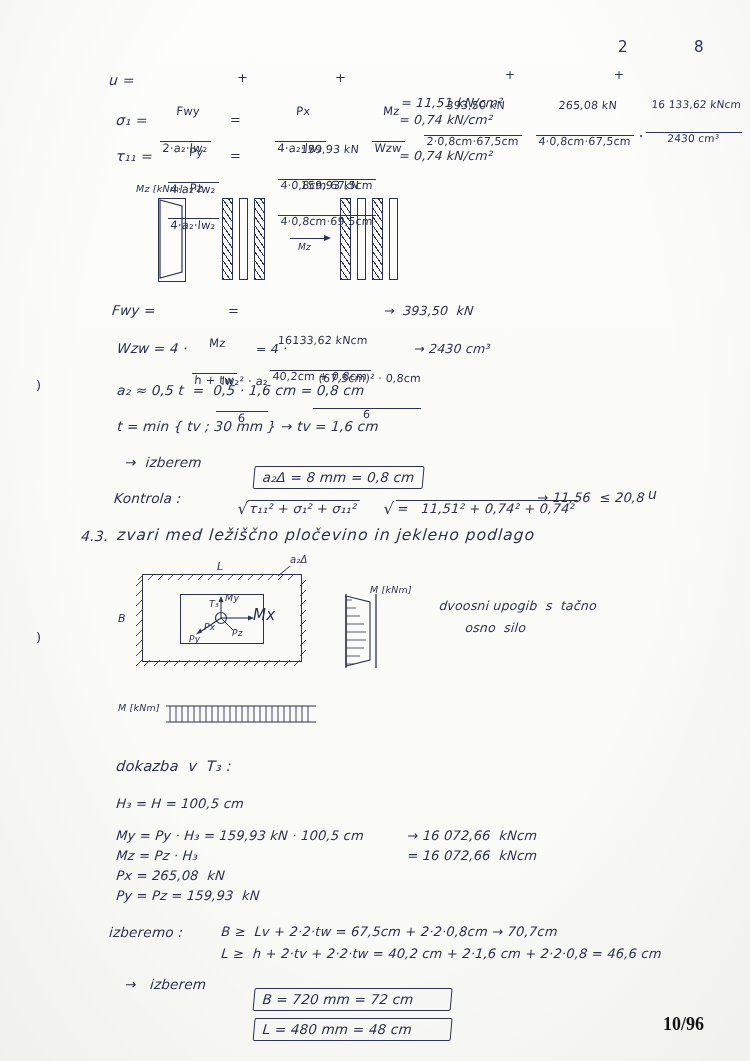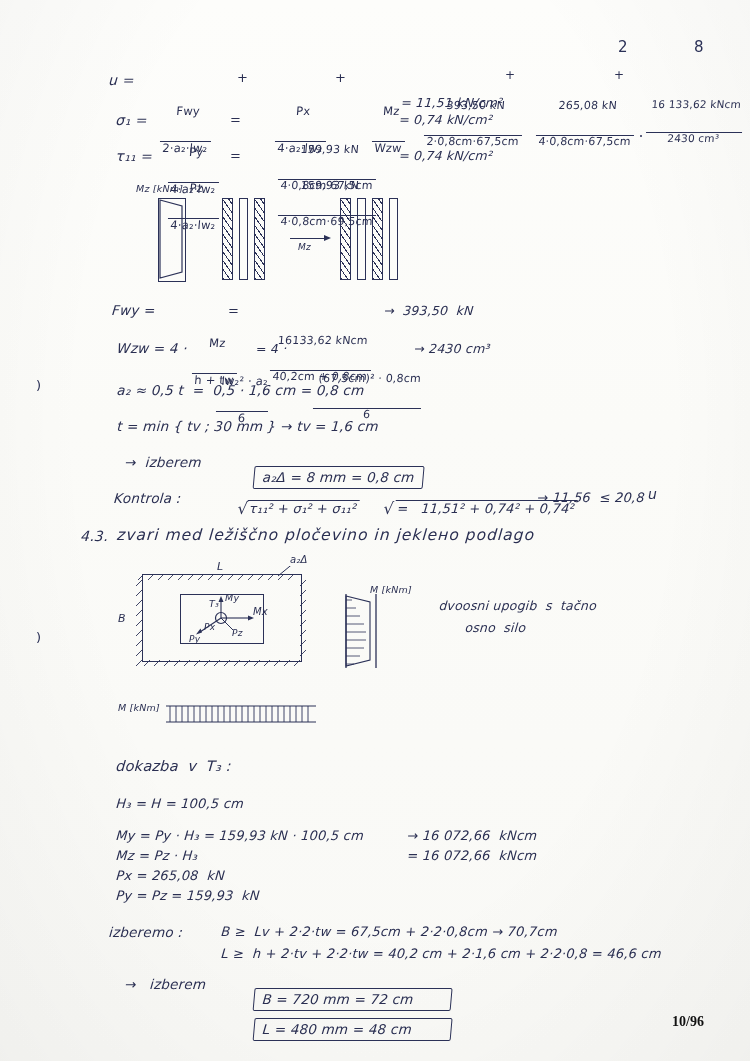--- a/index.html
+++ b/index.html
@@ -81,21 +81,21 @@
   
   .footer-url {
     position:absolute; left:52px; top:1015px;
     font-family:"Liberation Serif", serif;
     font-weight:bold; font-size:13.5px; color:#111;
     letter-spacing:0.1px;
   }
   .footer-page {
     position:absolute; right:46px; top:1014px;
     font-family:"Liberation Serif", serif;
-    font-weight:bold; font-size:14px; color:#111;
+    font-weight:bold; font-size:18px; color:#111;
   }
   .pgnum-top {
     position:absolute; font-family:"DejaVu Sans", sans-serif;
     color:#2b3157; font-size:15px;
   }
   .mini-squiggle {
     position:absolute; color:#2b3157; font-size:13px;
     font-family:"DejaVu Sans", sans-serif;
   }
   .dot { position:absolute; width:2px;height:2px;background:#2b3157;border-radius:50%; }
@@ -334,21 +334,21 @@
       <polygon points="64,68.5 70,66.5 68.5,62.5" fill="#2b3157"></polygon>
       <line x1="89" y1="52" x2="101" y2="64" stroke="#2b3157" stroke-width="1.0"></line>
 
       <line x1="146" y1="10" x2="163" y2="-4" stroke="#2b3157" stroke-width="1.0"></line>
     </svg>
 
     <div class="handwriting hw" style="left:85px; top:-6px; font-size:11px;">L</div>
     <div class="handwriting hw" style="left:-14px; top:46px; font-size:11px;">B</div>
     <div class="handwriting hw" style="left:158px; top:-12px; font-size:10px;">a₂Δ</div>
     <div class="handwriting hw" style="left:93px; top:26px; font-size:9.5px;">My</div>
-    <div class="handwriting hw" style="left:121px; top:40px; font-size:10px;">Mx</div>
+    <div class="handwriting hw" style="left:121px; top:40px; font-size:15px;">Mx</div>
     <div class="handwriting hw" style="left:77px; top:32px; font-size:9.5px;">T₃</div>
     <div class="handwriting hw" style="left:72px; top:56px; font-size:9px;">Px</div>
     <div class="handwriting hw" style="left:57px; top:68px; font-size:9px;">Py</div>
     <div class="handwriting hw" style="left:100px; top:62px; font-size:9px;">Pz</div>
   </div>
 
   <div class="handwriting hw" style="left:370px; top:584px; font-size:9.5px;">M [kNm]</div>
   <svg width="120" height="80" style="position:absolute; left:330px; top:594px;">
     <line x1="16" y1="0" x2="16" y2="74" stroke="#2b3157" stroke-width="1.3"></line>
     <line x1="46" y1="0" x2="46" y2="74" stroke="#2b3157" stroke-width="1.3"></line>

